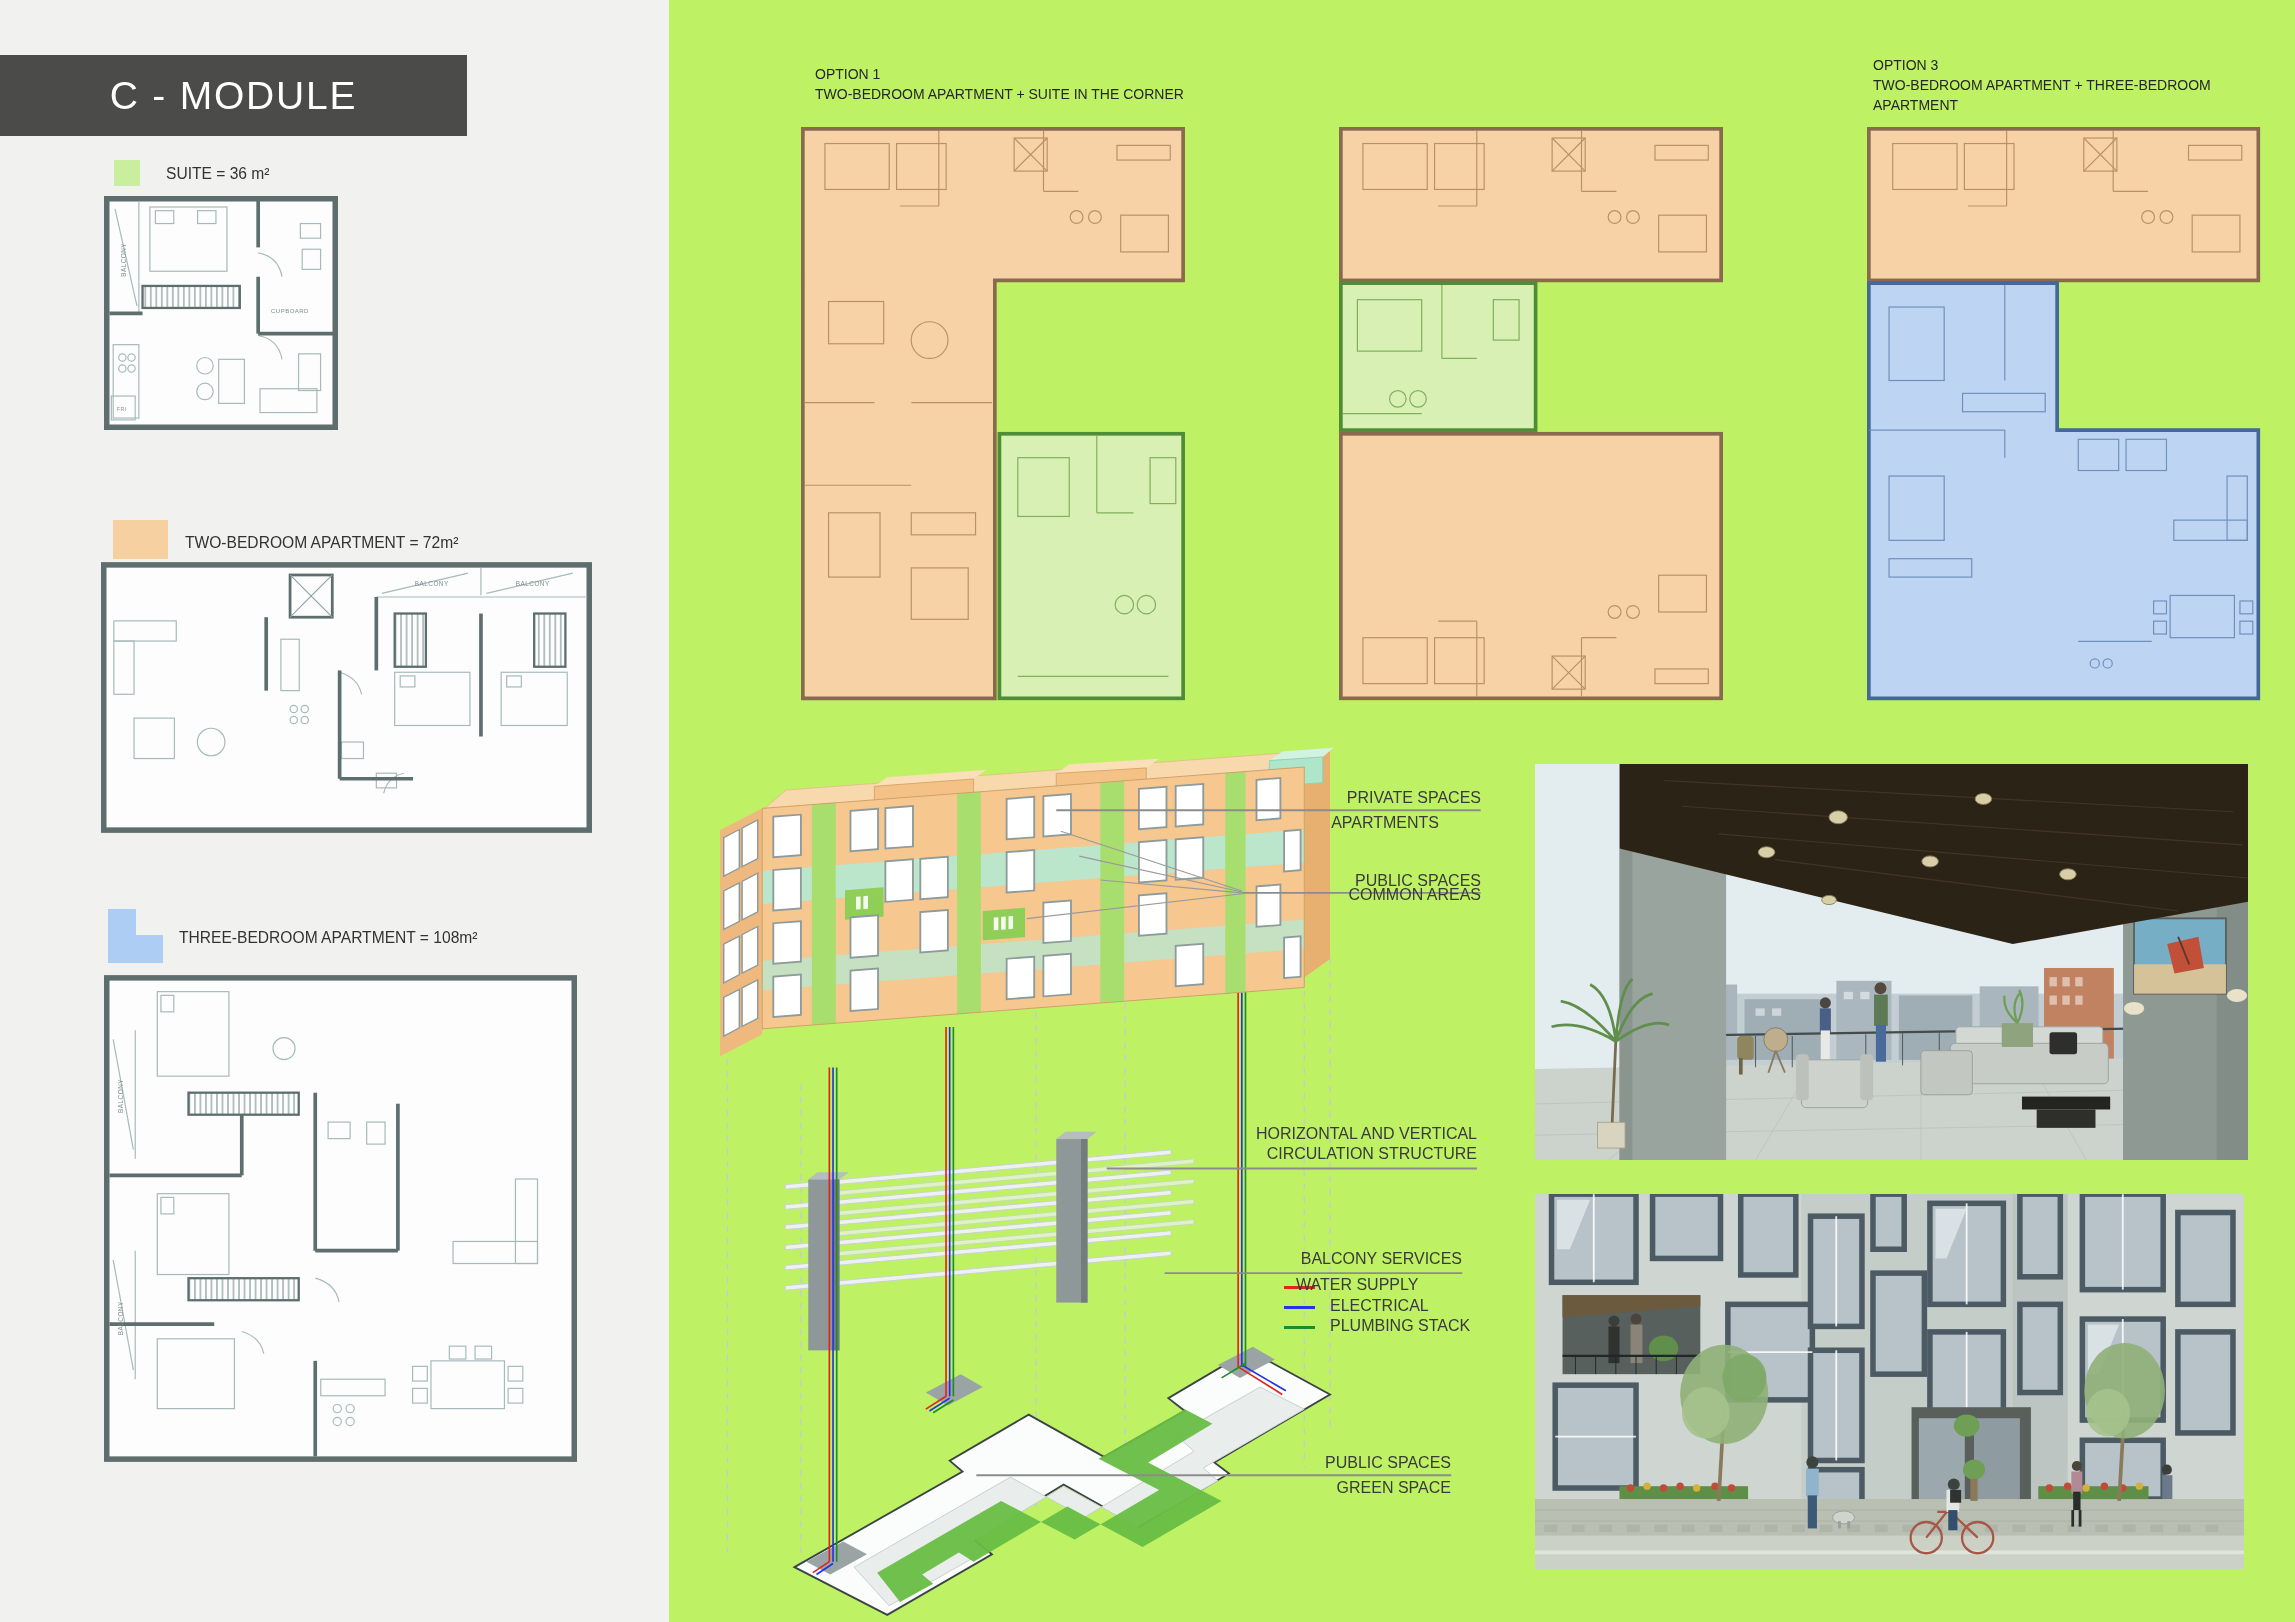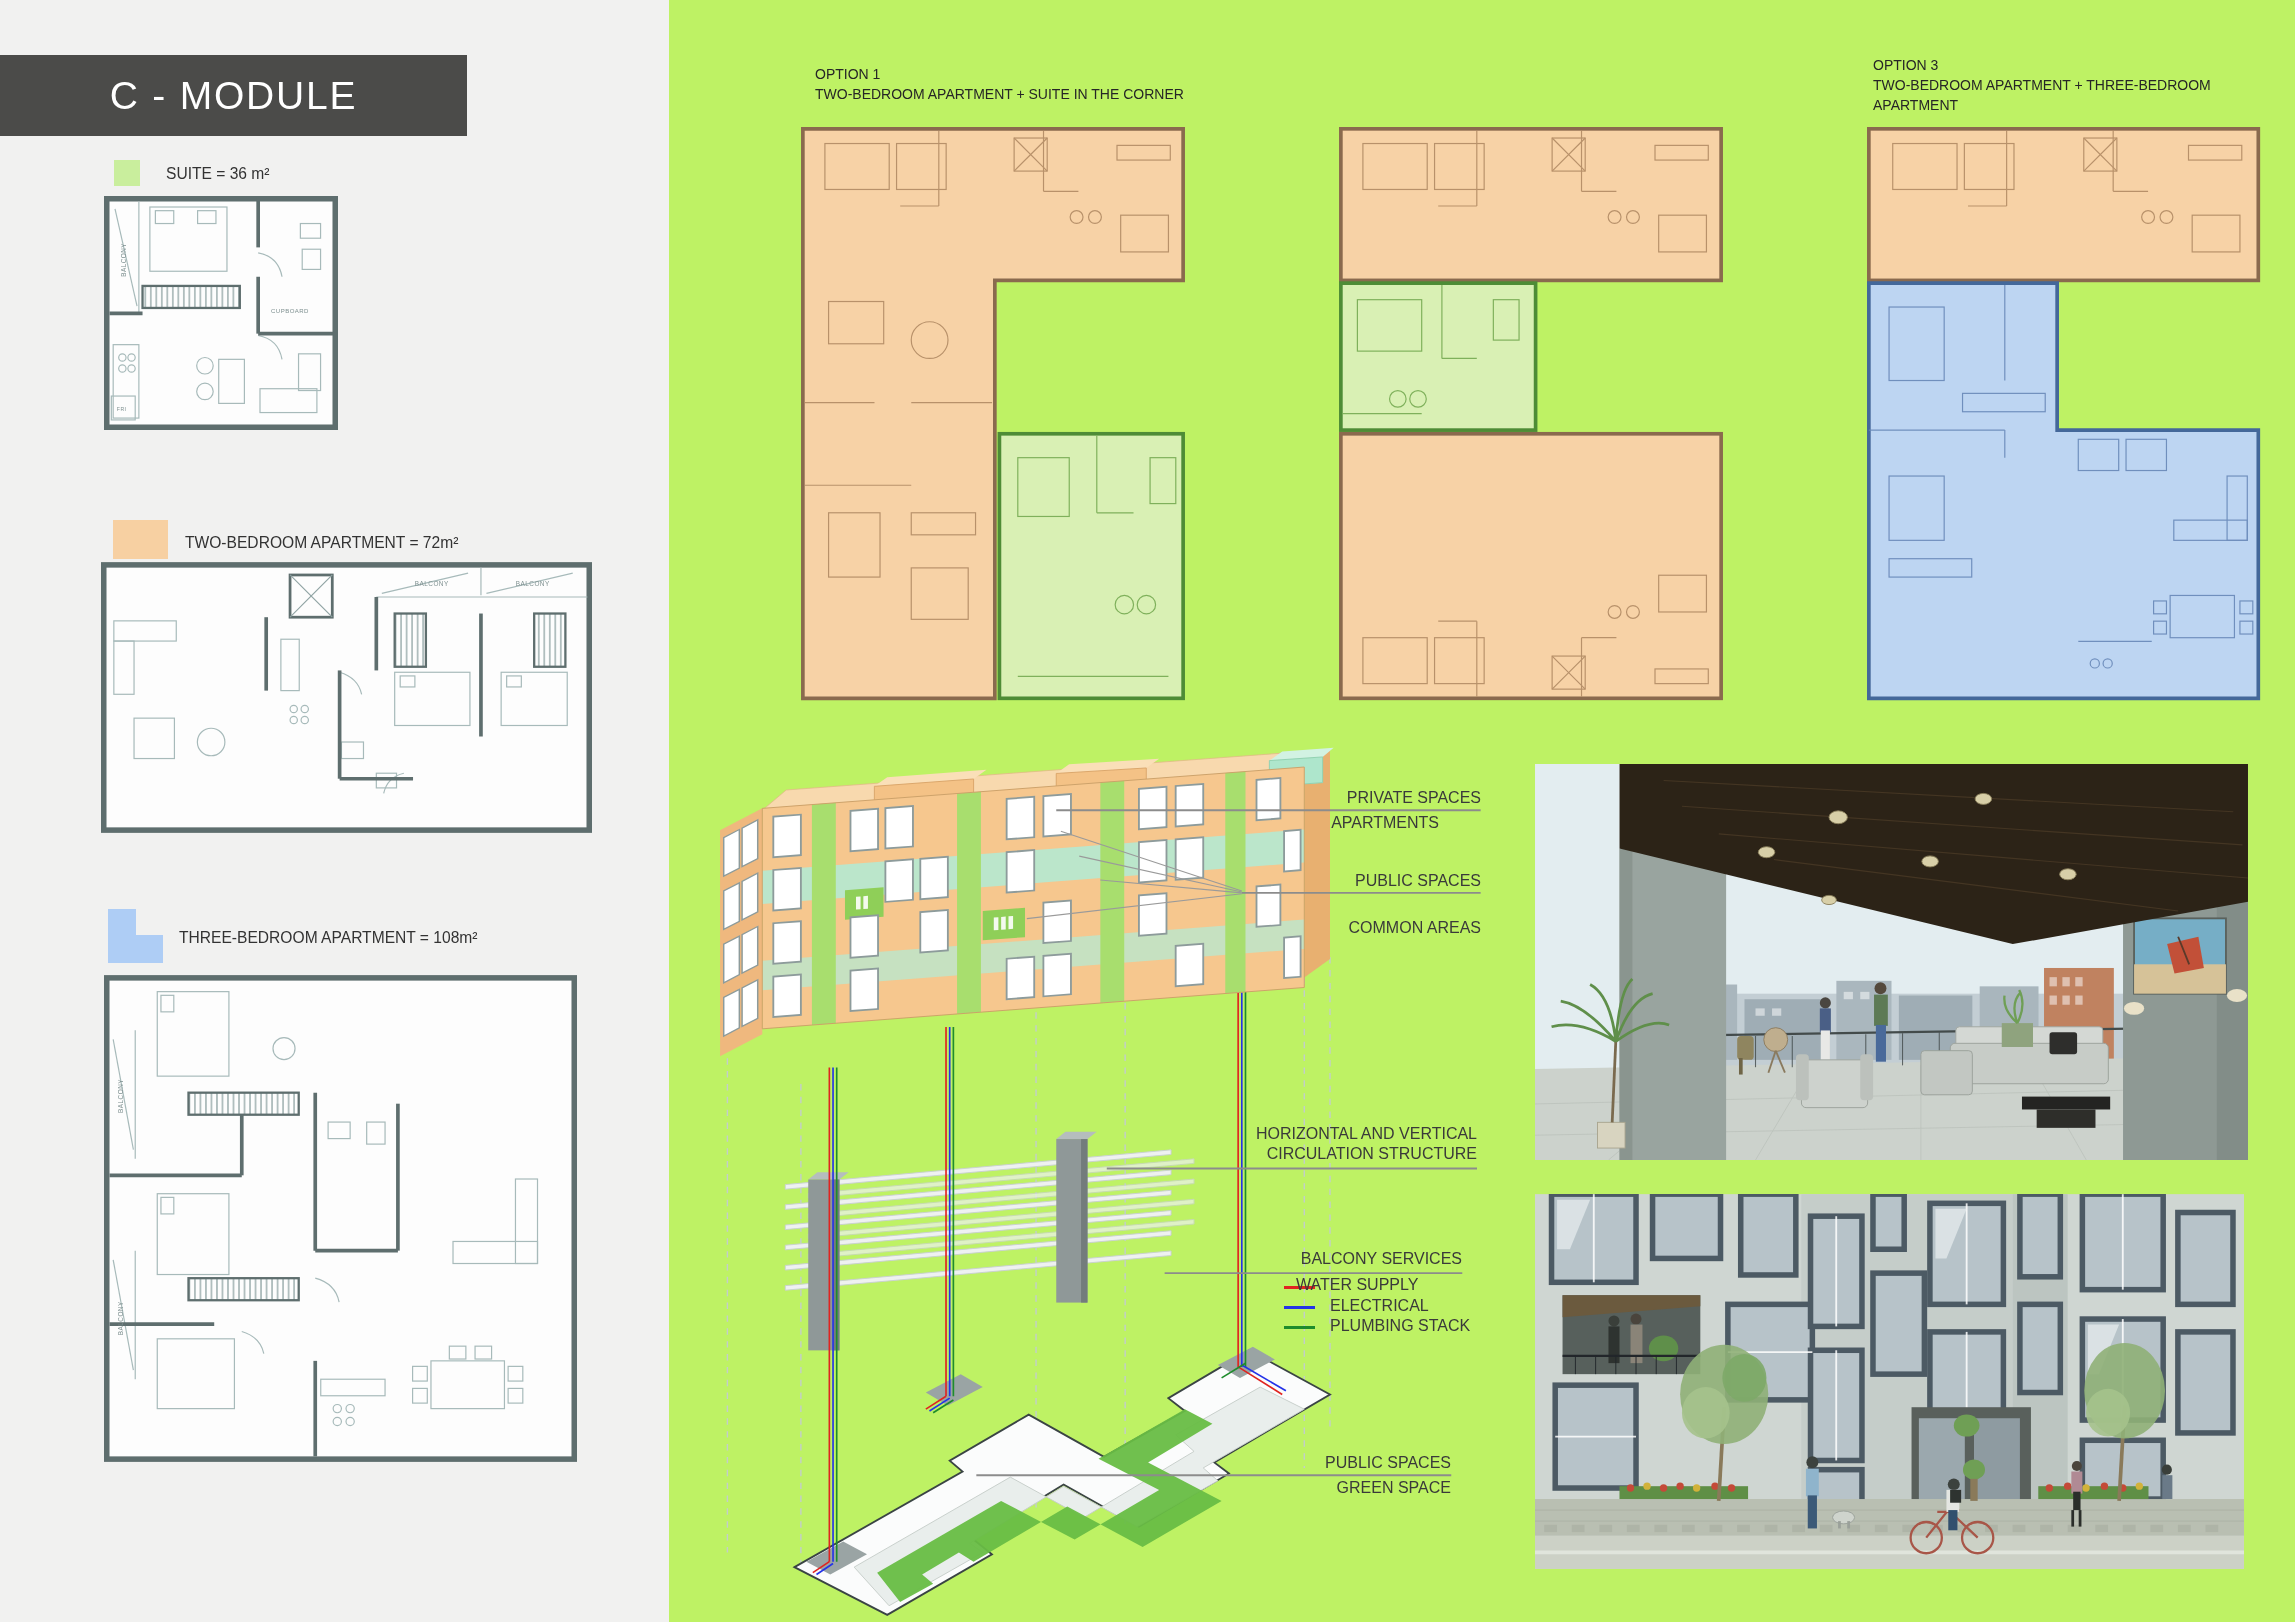--- a/index.html
+++ b/index.html
@@ -463,21 +463,21 @@
       <line x1="1352" y1="973" x2="1118" y2="1000"></line>
     </g>
   </svg>
 
   <div class="abs dlabel r" style="right:815px;top:788px;">
     <div>PRIVATE SPACES</div>
   </div>
   <div class="abs dlabel r" style="right:857px;top:813px;">APARTMENTS</div>
 
   <div class="abs dlabel r" style="right:815px;top:871px;">PUBLIC SPACES</div>
-  <div class="abs dlabel r" style="right:815px;top:918px;">COMMON AREAS</div>
+  <div class="abs dlabel r" style="right:815px;top:885px;">COMMON AREAS</div>
 
   <div class="abs dlabel r" style="right:819px;top:1124px;">HORIZONTAL AND VERTICAL</div>
   <div class="abs dlabel r" style="right:819px;top:1144px;">CIRCULATION STRUCTURE</div>
 
   <div class="abs dlabel r" style="right:834px;top:1249px;">BALCONY SERVICES</div>
 
   <div class="abs svc-dash" style="left: 1284px; top: 1286px; background: rgb(224, 36, 32);"></div>
   <div class="abs svc-row" style="left:1296px;top:1276px;">WATER SUPPLY</div>
 
   <div class="abs svc-dash" style="left: 1284px; top: 1306px; background: rgb(36, 51, 232);"></div>

